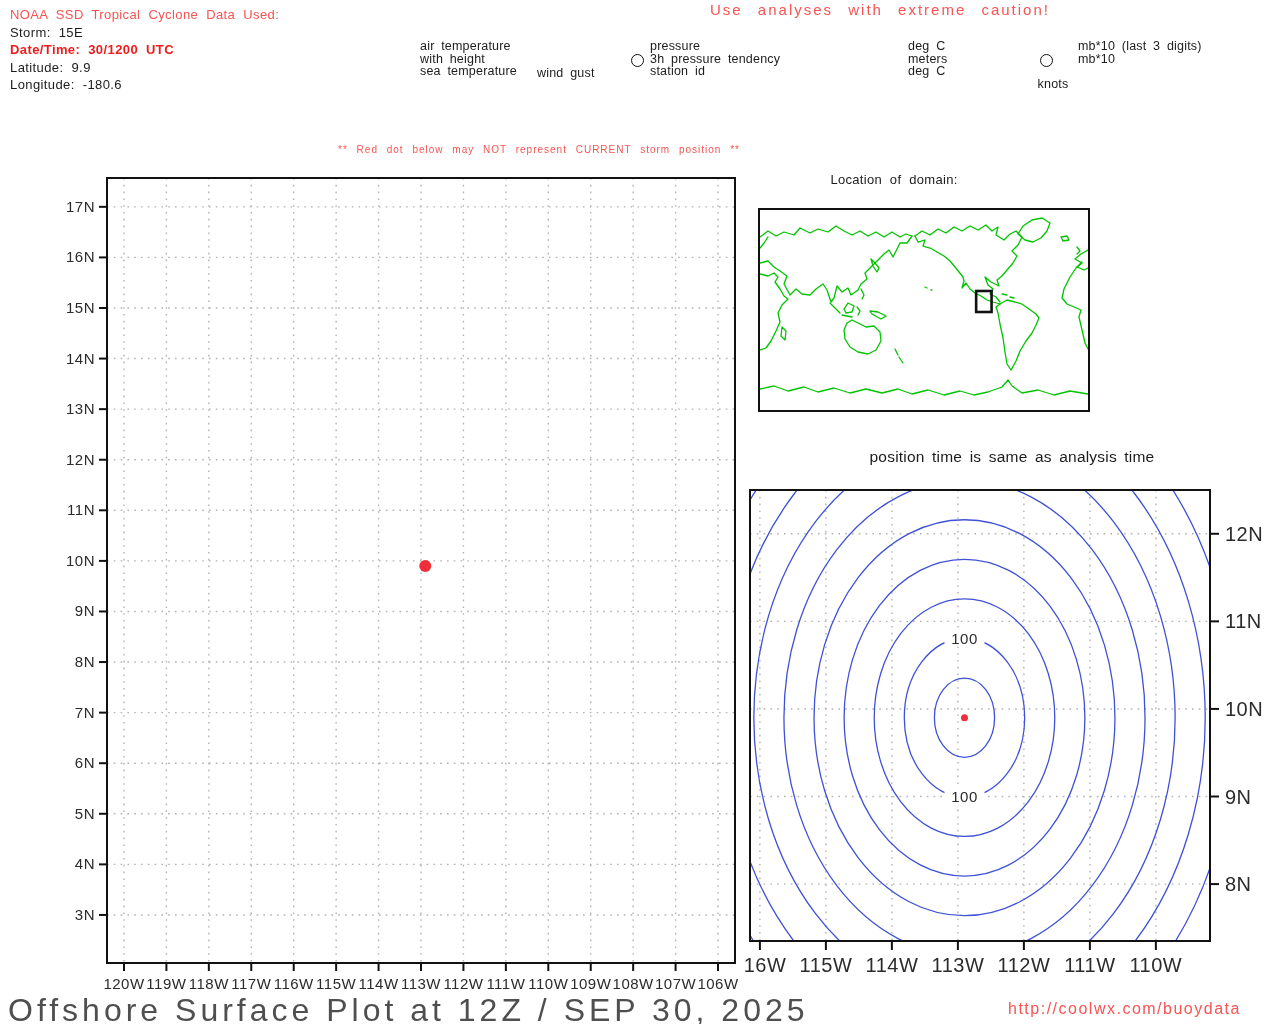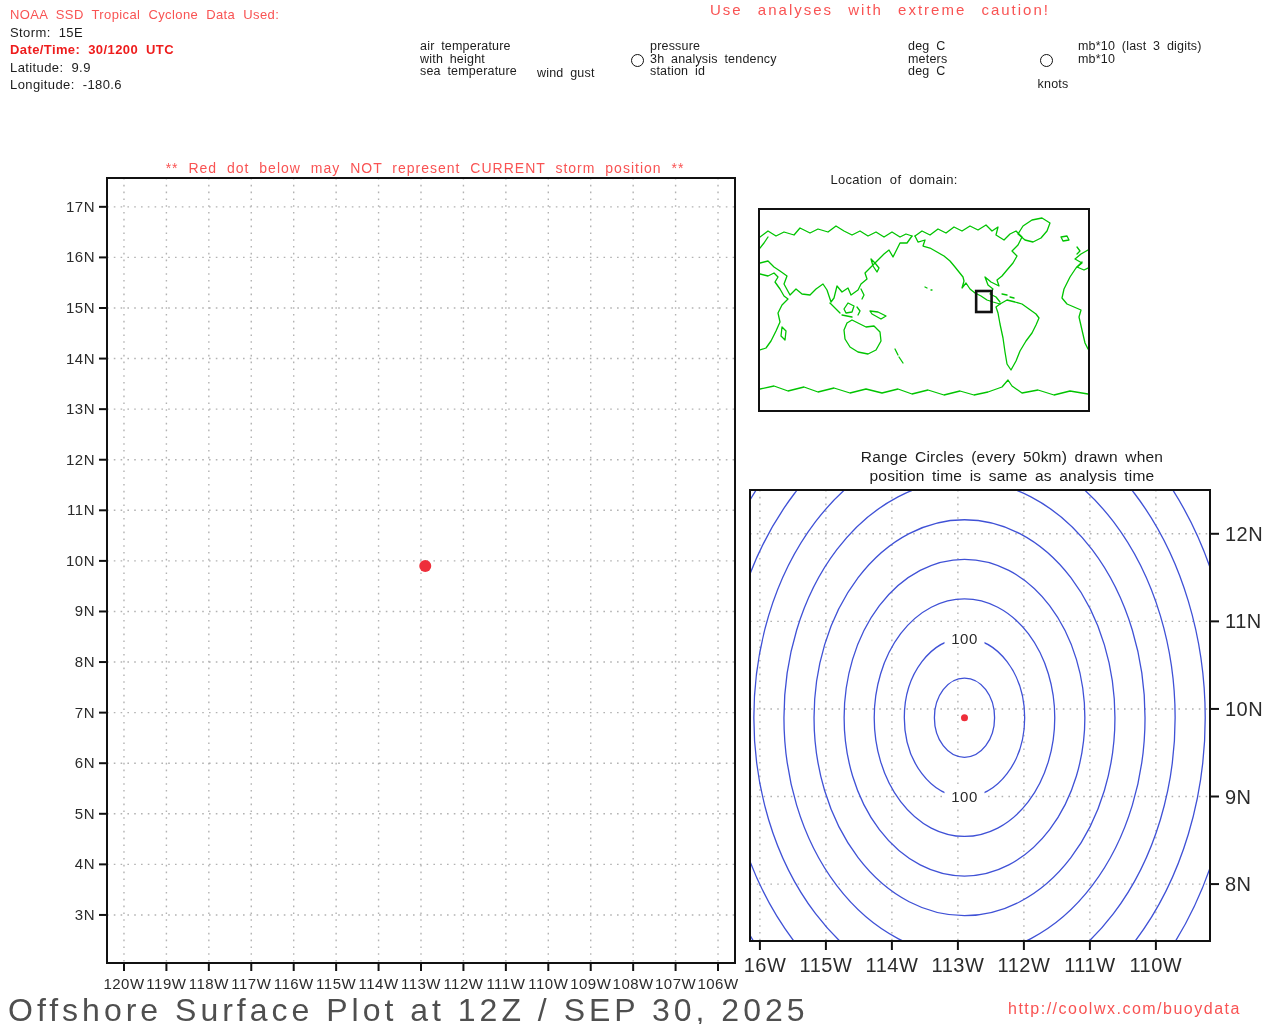--- a/index.html
+++ b/index.html
@@ -10,22 +10,22 @@
   #info{left:10px;top:6px;font-size:13px;line-height:17.5px;letter-spacing:.4px;word-spacing:4px;white-space:nowrap;}
   .red{color:var(--red-text);}
   .red-bold{color:var(--red-bold);font-weight:bold;}
   
   #caution{left:560px;top:1px;width:640px;text-align:center;font-size:15px;
            letter-spacing:2px;word-spacing:9px;color:var(--red-text);white-space:nowrap;}
   
   .leg{font-size:12.5px;line-height:12.6px;letter-spacing:.2px;word-spacing:3px;white-space:nowrap;}
   .legcircle{width:11px;height:11px;border:1.5px solid #111;border-radius:50%;background:#fff;}
   
-  #warning{left:110px;top:144px;width:630px;text-align:center;font-size:14px;
-           letter-spacing:1px;word-spacing:5px;color:var(--red-text);white-space:nowrap;margin-top:16px;}
+  #warning{left:110px;top:144px;width:630px;text-align:right;font-size:10px;
+           letter-spacing:1px;word-spacing:5px;color:var(--red-text);white-space:nowrap;}
   
   #mapframe{left:758px;top:208px;width:328px;height:200px;border:2px solid #111;box-sizing:content-box;}
   #maptitle{left:758px;top:172px;width:272px;text-align:center;font-size:13px;word-spacing:4px;letter-spacing:.3px;}
   #rangetitle{left:744px;top:448px;width:536px;text-align:center;font-size:15.5px;line-height:18.5px;
               word-spacing:3px;letter-spacing:.2px;}
   
   #foottitle{left:8px;top:992px;font-size:32px;letter-spacing:4px;color:var(--title-gray);white-space:nowrap;}
   #footurl{left:1008px;top:1000px;font-size:16px;letter-spacing:1.5px;color:var(--red-text);
            text-decoration:none;white-space:nowrap;}
   svg text{fill:#2b2b2b;letter-spacing:.5px;}
@@ -44,21 +44,21 @@
 <div id="caution" class="abs">Use analyses with extreme caution!</div>
 
 <div class="abs leg r" style="left:420px;top:40px;width:208px;">
   <div>air temperature</div>
   <div>with height</div>
   <div>sea temperature</div>
 </div>
 <div class="abs legcircle" style="left:631px;top:54px;"></div>
 <div class="abs leg" style="left:650px;top:40px;width:220px;">
   <div>pressure</div>
-  <div>3h analysis tendency</div>
+  <div>3h pressure tendency</div>
   <div>station id</div>
 </div>
 <div class="abs leg" style="left:537px;top:67px;width:130px;">wind gust</div>
 
 <div class="abs leg r" style="left:908px;top:40px;width:135px;">
   <div>deg C</div>
   <div>meters</div>
   <div>deg C</div>
 </div>
 <div class="abs legcircle" style="left:1040px;top:54px;"></div>
@@ -195,21 +195,20 @@
       <path class="coast" d="M317,37 L320,41 317,44" stroke="#00c400"></path>
       <path class="coast" d="M322,52 L316,58 310,67 304,79 302,88 307,94 314,97 321,100 319,107 322,120 325,133 328,139" stroke="#00c400"></path>
       <path class="coast" d="M165,77 L167,78 M171,80 L172,80" stroke="#00c400"></path>
       <path class="coast" d="M242,84 L247,85 M250,87 L254,88" stroke="#00c400"></path>
     </g>
     <rect id="domainbox" fill="none" stroke="#111" stroke-width="2.6" x="216.15200000000002" y="81" width="15.416" height="21"></rect>
   </svg>
 </div>
 
 <div id="rangetitle" class="abs">
-  <div>Range Circles (every 50km) drawn when</div>
   <div>position time is same as analysis time</div>
 </div>
 <svg id="rangeplot" class="abs" style="left:744px;top:488px;" width="536" height="510" viewBox="0 0 536 510">
     <g>
       <line x1="15.89956958393151" y1="2" x2="15.89956958393151" y2="453" stroke="#b2b2b2" stroke-width="1.4" stroke-dasharray="1.6,5.2"></line>
       <line x1="81.89670014347242" y1="2" x2="81.89670014347242" y2="453" stroke="#b2b2b2" stroke-width="1.4" stroke-dasharray="1.6,5.2"></line>
       <line x1="147.8938307030133" y1="2" x2="147.8938307030133" y2="453" stroke="#b2b2b2" stroke-width="1.4" stroke-dasharray="1.6,5.2"></line>
       <line x1="213.8909612625542" y1="2" x2="213.8909612625542" y2="453" stroke="#b2b2b2" stroke-width="1.4" stroke-dasharray="1.6,5.2"></line>
       <line x1="279.88809182209513" y1="2" x2="279.88809182209513" y2="453" stroke="#b2b2b2" stroke-width="1.4" stroke-dasharray="1.6,5.2"></line>
       <line x1="345.88522238163597" y1="2" x2="345.88522238163597" y2="453" stroke="#b2b2b2" stroke-width="1.4" stroke-dasharray="1.6,5.2"></line>

